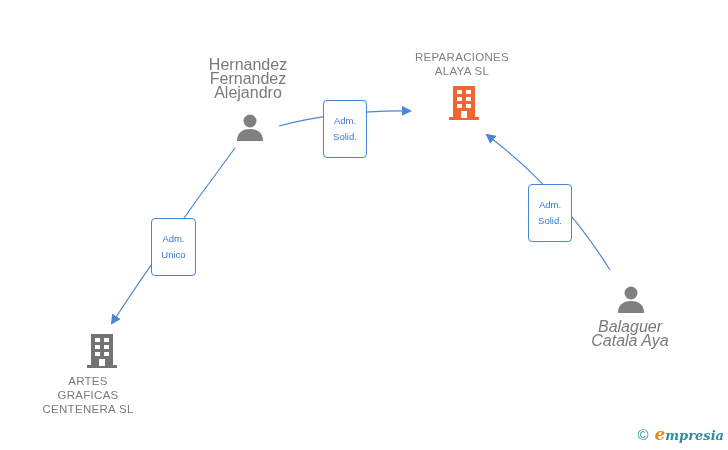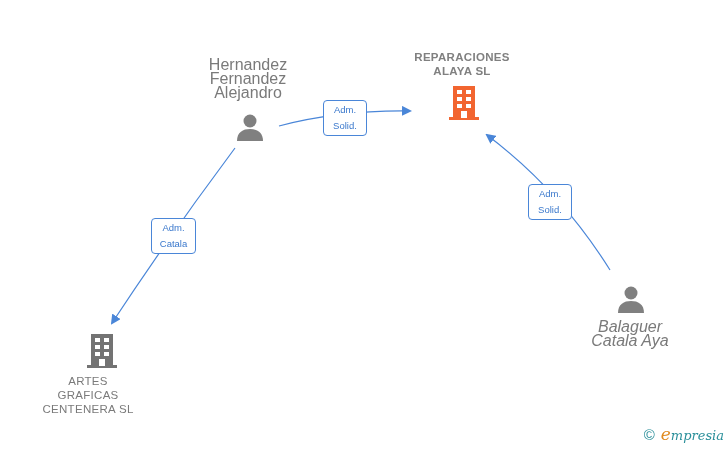--- a/index.html
+++ b/index.html
@@ -1,30 +1,30 @@
 <!DOCTYPE html>
 <html><head>
 <meta charset="utf-8">
 <style>
   html, body { margin: 0; padding: 0; background: #ffffff; }
   body { width: 728px; height: 450px; position: relative; overflow: hidden;
          font-family: "Liberation Sans", sans-serif; }
   .node-label { position: absolute; text-align: center; color: #7a7a7a;
                 font-size: 16px; line-height: 14px; white-space: pre-line; }
   .company-label { font-size: 11.5px; letter-spacing: 0.3px; }
-  .company-label.main { font-weight: bold; color: #808080; }
+  .company-label.main { font-weight: normal; color: #808080; }
   .icon { position: absolute; }
   .edge-label { position: absolute; background: #fff; border: 1px solid #4a86d8;
                 border-radius: 4px; color: #3a78cc; font-size: 9.5px; line-height: 16px;
-                text-align: center; padding: 1px 4px; box-sizing: border-box; }
+                text-align: center; padding: 12px 4px; box-sizing: border-box; }
   .edge-label span { display: block; }
   svg.edges { position: absolute; left: 0; top: 0; }
   .footer { position: absolute; right: 4px; bottom: 6px; display: flex; align-items: center; gap: 6px; }
   .copy { color: #2a8f9a; font-size: 15px; }
-  .brand { color: #2a8f9a; font-family: "DejaVu Serif", serif; font-style: italic; font-size: 13px; }
+  .brand { color: #2a8f9a; font-family: "DejaVu Serif", serif; font-style: italic; font-size: 13px; font-weight: bold; }
   .brand .e { color: #e08a1e; font-size: 17px; }
 </style>
 </head>
 <body>
 
 <svg class="edges" width="728" height="450">
   <defs>
     <marker id="arrow" markerWidth="10" markerHeight="10" refX="8" refY="5" orient="auto" markerUnits="userSpaceOnUse">
       <path d="M0,0 L10,5 L0,10 z" fill="#4a86d8"></path>
     </marker>
@@ -81,21 +81,21 @@
 </svg>
 <div class="node-label" style="left:580px; top:320px; width:100px;font-style:italic;">Balaguer
 Catala Aya</div>
 
 <div class="edge-label" style="left:323px; top:100px; width:44px;">
   <span>Adm.</span>
   <span>Solid.</span>
 </div>
 <div class="edge-label" style="left:151px; top:218px; width:45px;">
   <span>Adm.</span>
-  <span>Catala</span>
+  <span>Unico</span>
 </div>
 <div class="edge-label" style="left:528px; top:184px; width:44px;">
   <span>Adm.</span>
   <span>Solid.</span>
 </div>
 
 <div class="footer">
   <span class="copy">©</span>
   <span class="brand"><span class="e">e</span><span>mpresia</span></span>
 </div>

